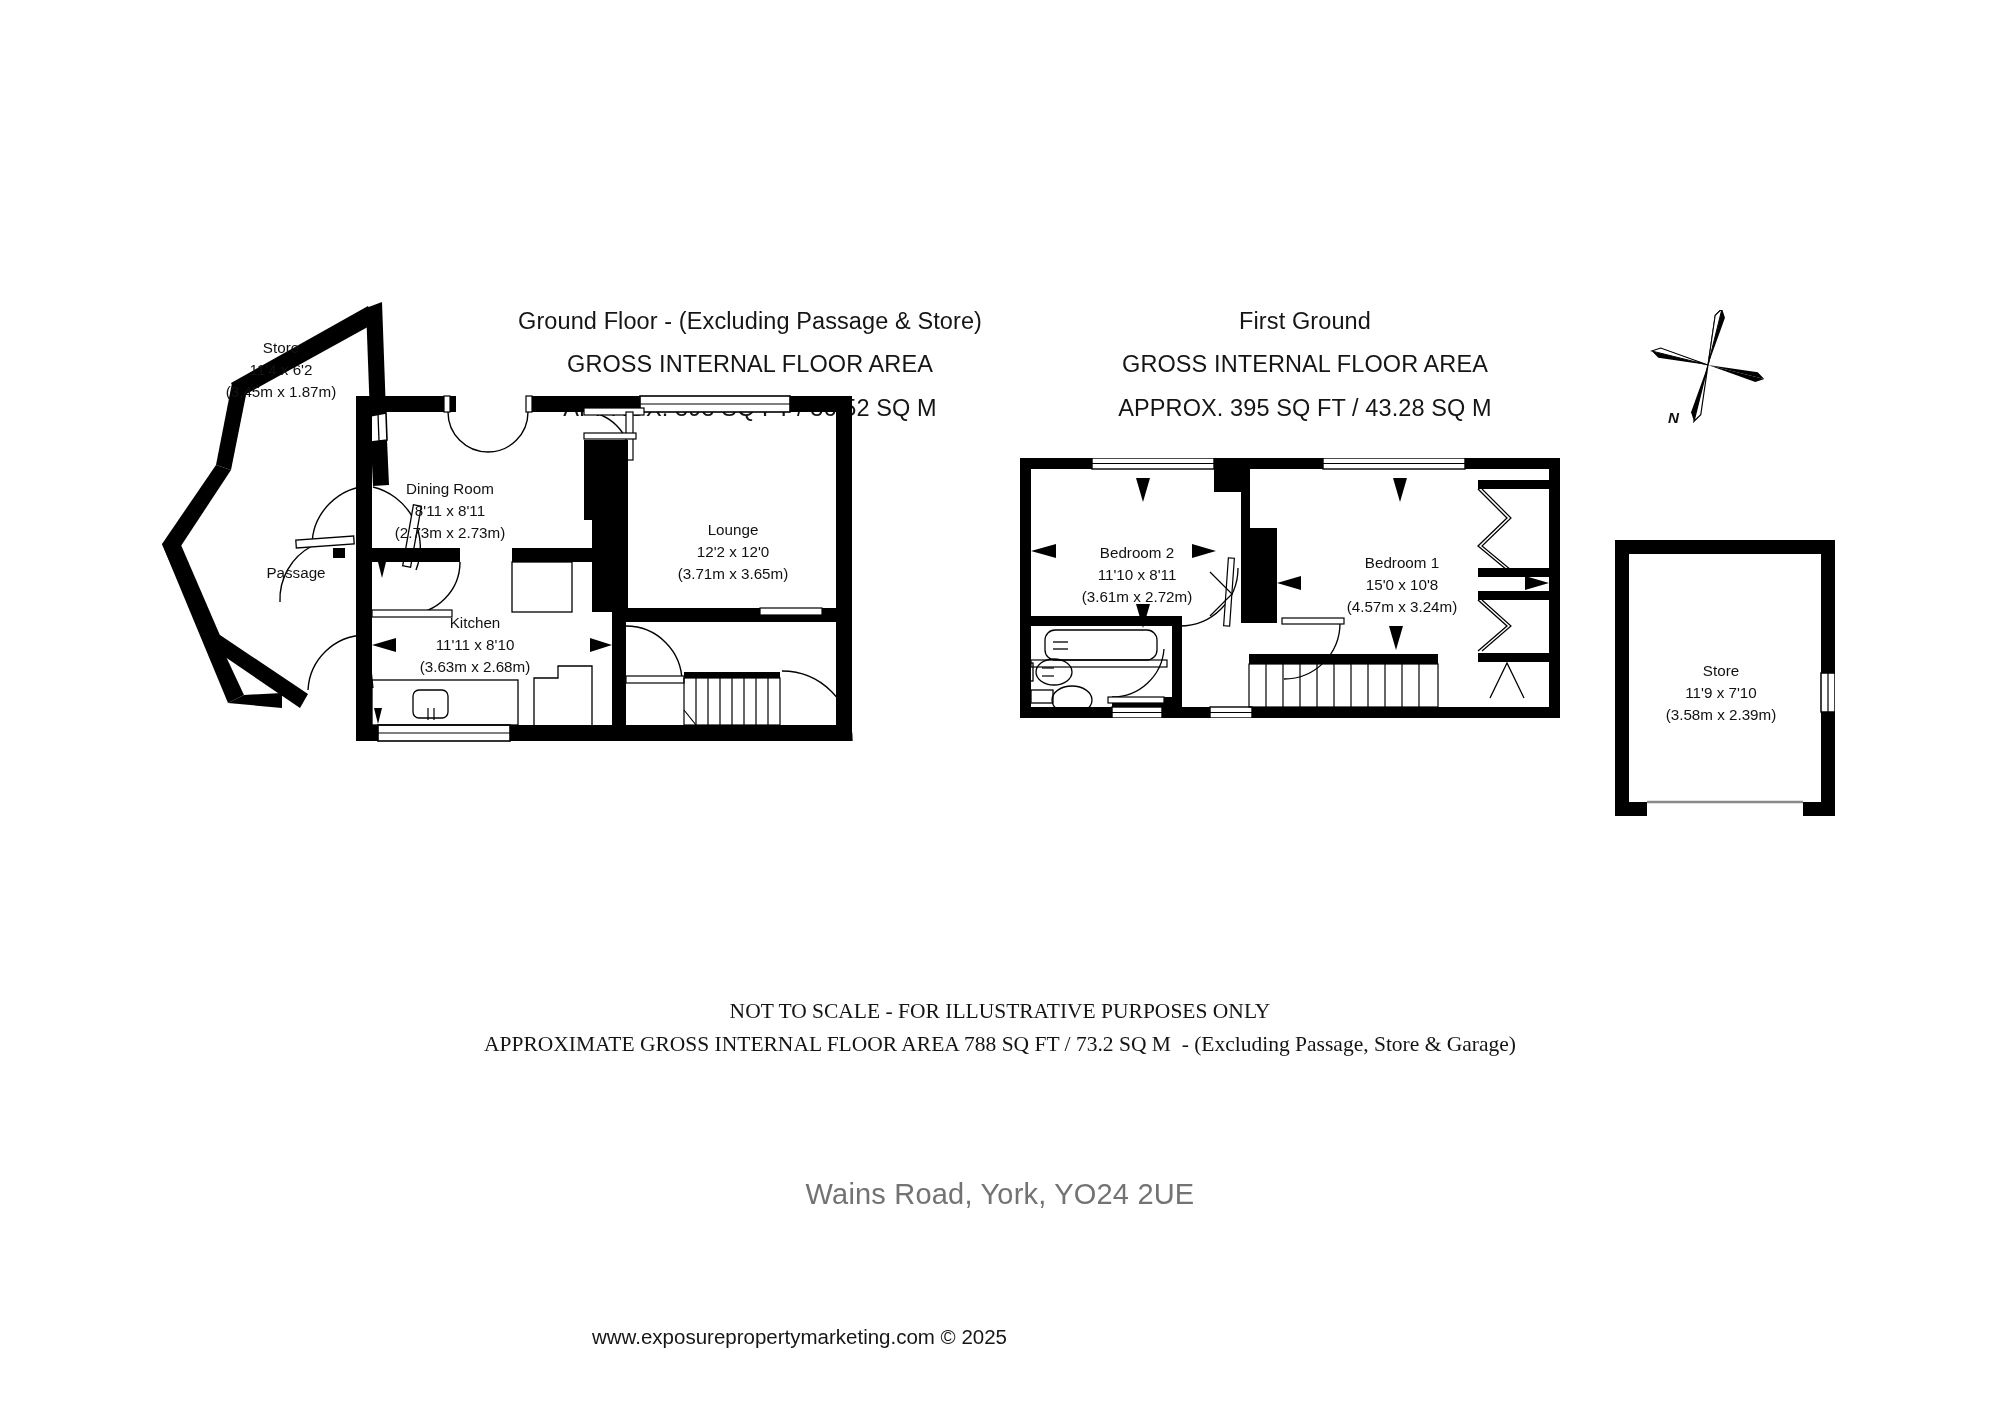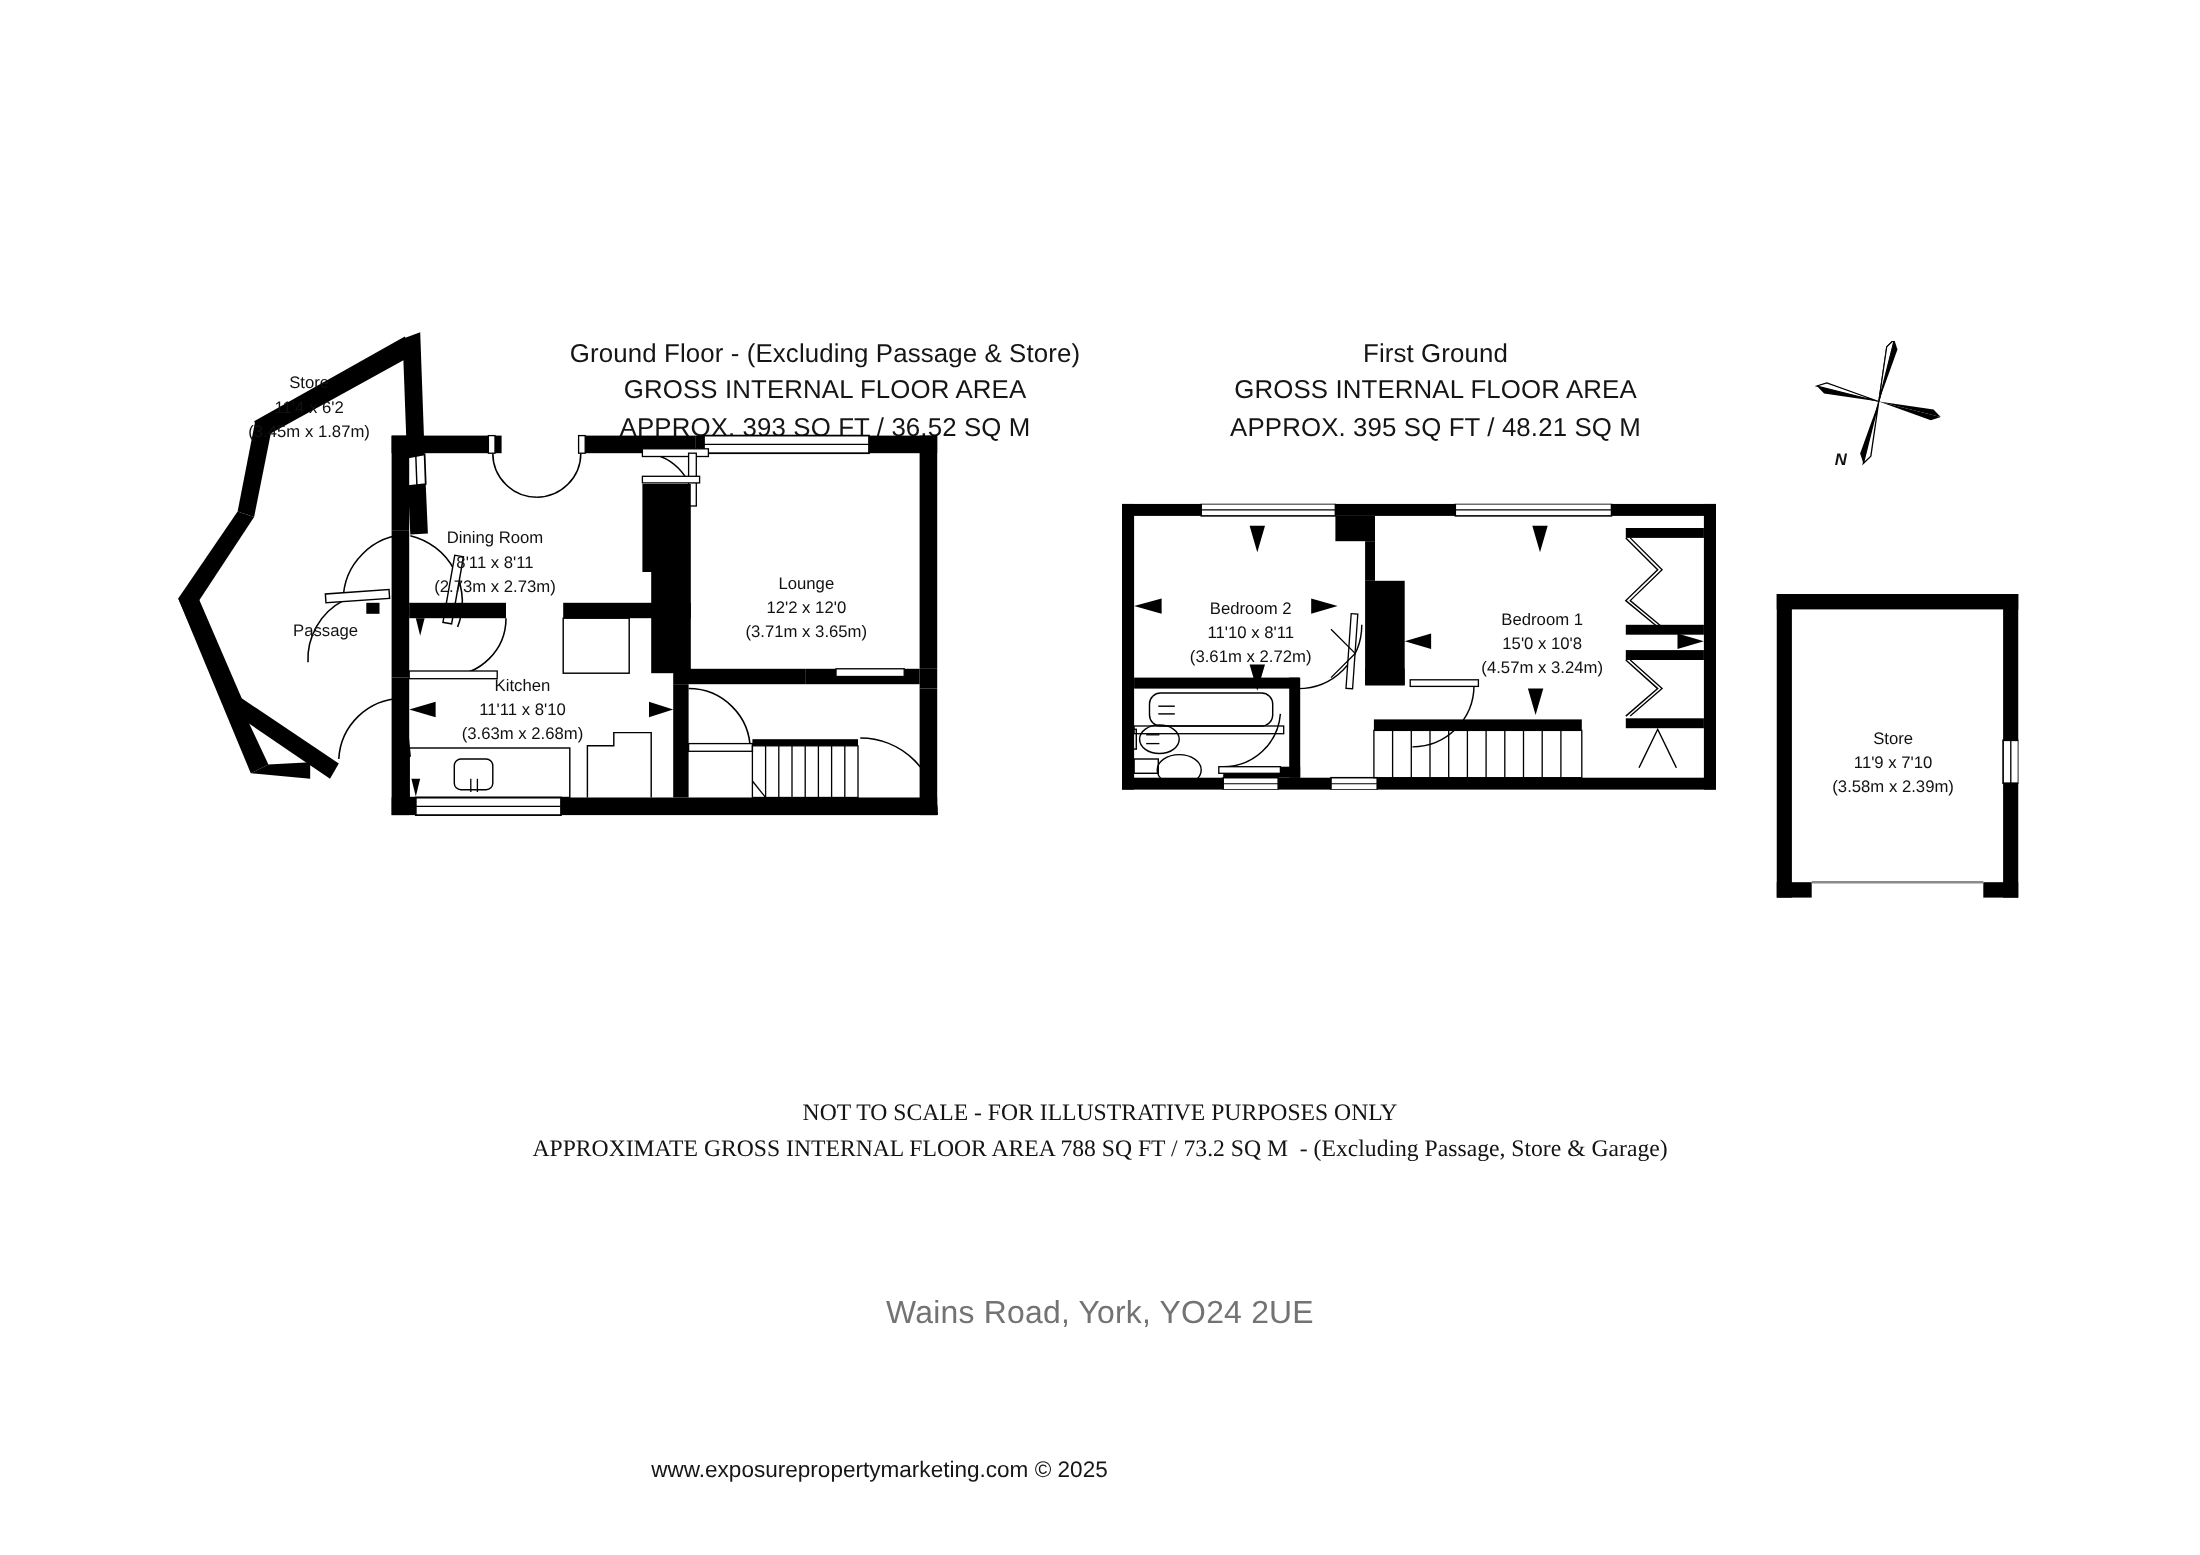--- a/index.html
+++ b/index.html
@@ -27,20 +27,21 @@
     color: #151515;
   }
   .floor-heading .title {
     font-size: 23.5px;
     letter-spacing: 0.1px;
   }
   .floor-heading .gifa,
   .floor-heading .approx {
     font-size: 23.5px;
     letter-spacing: 0.1px;
+    margin-top: 10px;
   }
   #gf-heading { left: 430px; top: 305px; width: 640px; }
   #ff-heading { left: 1025px; top: 305px; width: 560px; }
 
   
   .plan {
     position: absolute;
   }
   #plan-ground  { left: 160px;  top: 290px; width: 820px;  height: 470px; }
   #plan-first   { left: 1020px; top: 458px; width: 496px;  height: 260px; }
@@ -97,21 +98,21 @@
 
   <div class="floor-heading" id="gf-heading">
     <div class="title">Ground Floor - (Excluding Passage &amp; Store)</div>
     <div class="gifa">GROSS INTERNAL FLOOR AREA</div>
     <div class="approx">APPROX. 393 SQ FT / 36.52 SQ M</div>
   </div>
 
   <div class="floor-heading" id="ff-heading">
     <div class="title">First Ground</div>
     <div class="gifa">GROSS INTERNAL FLOOR AREA</div>
-    <div class="approx">APPROX. 395 SQ FT / 48.21 SQ M</div>
+    <div class="approx">APPROX. 395 SQ FT / 43.28 SQ M</div>
   </div>
 
   <div class="plan" id="compass">
     <svg viewBox="0 0 130 120" width="130" height="120">
       <g transform="translate(58,55) rotate(14)">
 
         <polygon points="0,0 -5,-50 0,-58" fill="#ffffff" stroke="#000" stroke-width="1.2"></polygon>
         <polygon points="0,0 5,-50 0,-58" fill="#000000"></polygon>
         <polygon points="0,0 50,-5 58,0" fill="#000000"></polygon>
         <polygon points="0,0 50,5 58,0" fill="#000000"></polygon>

